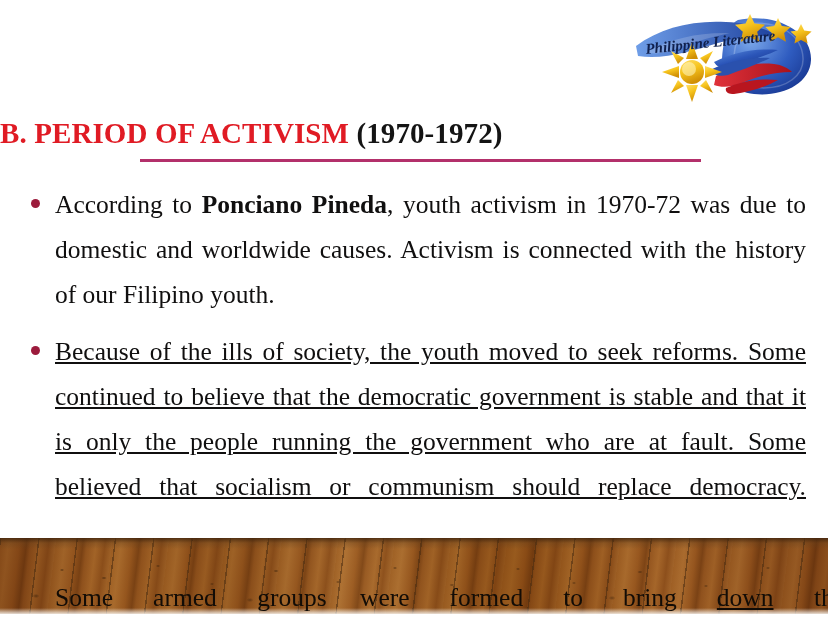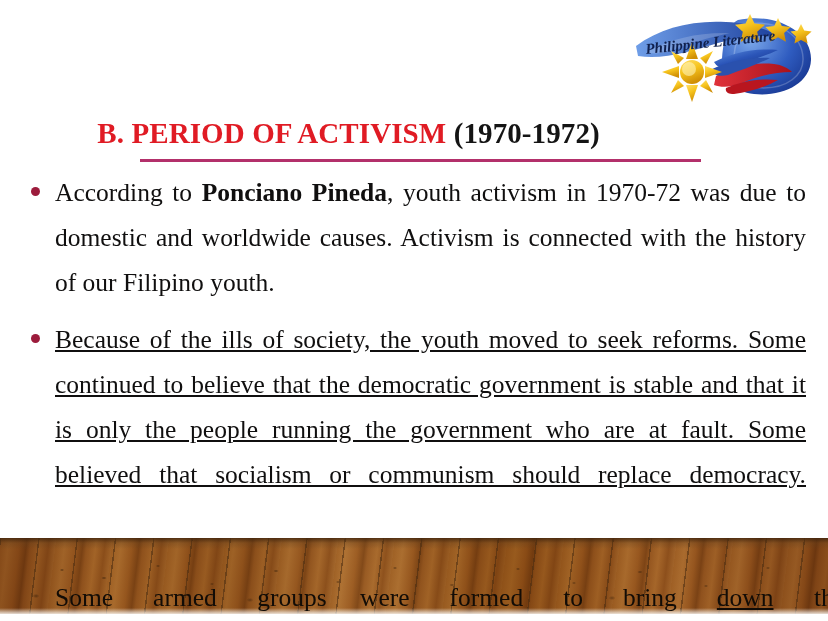--- a/index.html
+++ b/index.html
@@ -30,21 +30,21 @@
     pointer-events: none;
   }
   .logo-wrap svg { display: block; width: 190px; height: 100px; }
 
   
   .title-block {
     position: absolute;
     top: 118px;
     left: 0;
     width: 697px;
-    text-align: center;
+    text-align: left;
   }
   .title-line {
     font-size: 29px;
     font-weight: bold;
     letter-spacing: 0.1px;
     line-height: 1.05;
     white-space: nowrap;
   }
   .title-main  { color: #e01b24; }
   .title-years { color: #141414; }
@@ -55,21 +55,21 @@
     left: 140px;
     width: 561px;
     height: 3px;
     background: #b3306b;
     background: linear-gradient(to bottom, #c23a6e 0%, #a8245c 100%);
   }
 
   
   .body-block {
     position: absolute;
-    top: 170px;
+    top: 182px;
     left: 22px;
     width: 784px;
   }
   .bullet-row {
     position: relative;
     padding-left: 33px;
     margin-bottom: 12px;
   }
   .bullet-dot {
     position: absolute;

